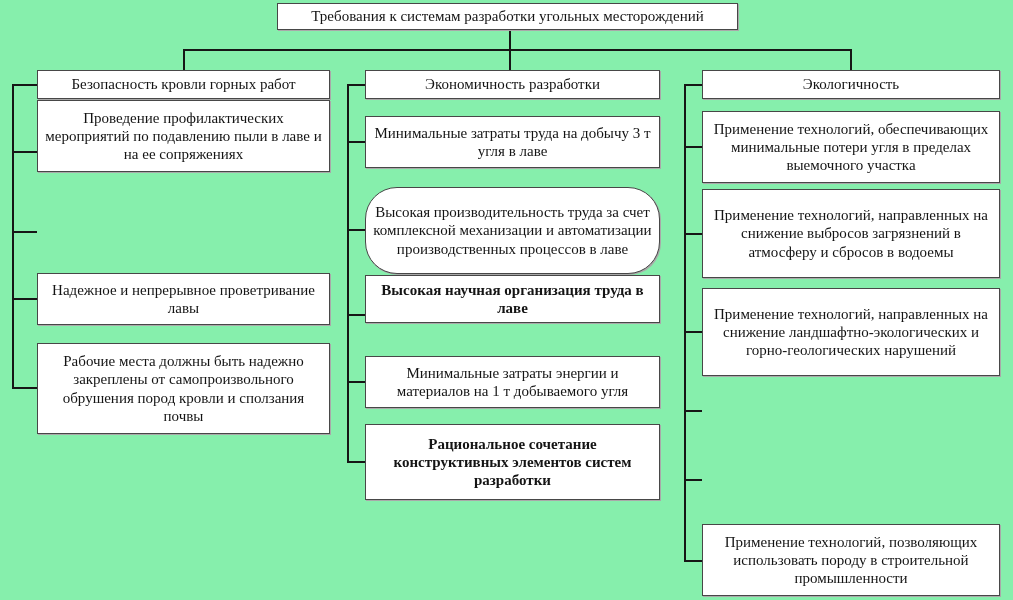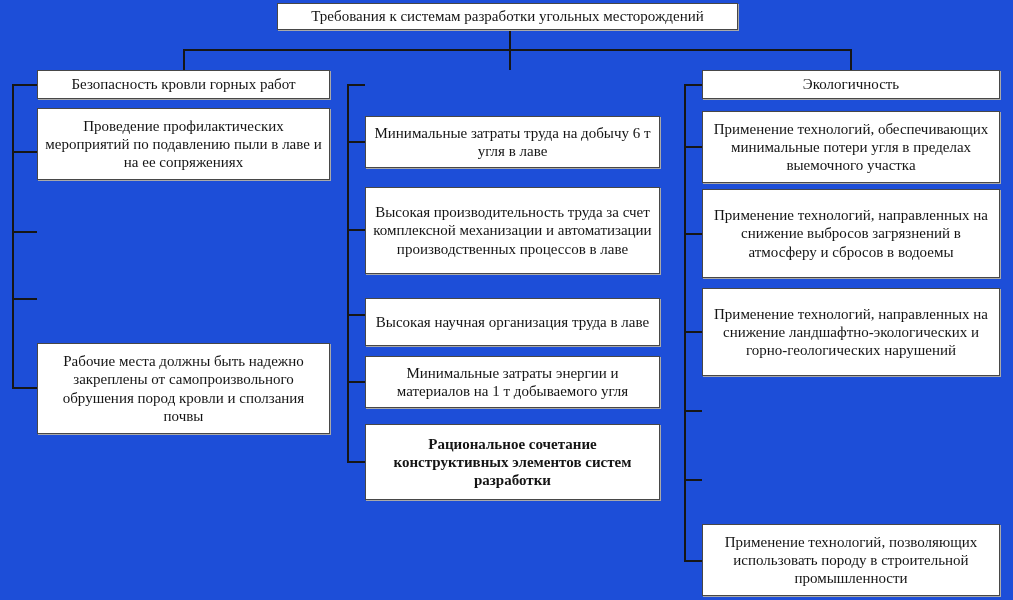--- a/index.html
+++ b/index.html
@@ -1,39 +1,39 @@
 <!DOCTYPE html>
 <html><head>
 <meta charset="utf-8">
 <style>
   html,body{margin:0;padding:0;background:#ffffff;}
   .canvas{
-    position:relative;width:1013px;height:600px;background:#1d4ed8;
+    position:relative;width:1013px;height:600px;background:#86efac;
     font-family:"Liberation Serif","DejaVu Serif",serif;color:#141414;overflow:hidden;
   }
   .box{
     position:absolute;box-sizing:border-box;background:#ffffff;
     border:1.6px solid #474747;box-shadow:1px 1px 0 #a9a9a9;
     display:flex;align-items:center;justify-content:center;text-align:center;
     font-size:15px;line-height:1.21;padding:2px 7px;
   }
   .ln{position:absolute;background:#161616;}
   
   .t  {left:277px;top:3px;width:461px;height:27px;}
   
   .h1 {left:37px; top:70px; width:293px;height:29px;}
-  .a1 {left:37px; top:108px;width:293px;height:72px;}
+  .a1 {left:37px; top:100px;width:293px;height:72px;}
   .a2 {left:37px; top:206px;width:293px;height:52px;}
   .a3 {left:37px; top:273px;width:293px;height:52px;}
   .a4 {left:37px; top:343px;width:293px;height:91px;}
   
   .h2 {left:365px;top:70px; width:295px;height:29px;}
   .b1 {left:365px;top:116px;width:295px;height:52px;}
-  .b2 {left:365px;top:187px;width:295px;height:87px;}
-  .b3 {left:365px;top:298px;width:295px;height:48px;}
+  .b2 {left:365px;top:187px;width:295px;height:87px;border-radius:32px;}
+  .b3 {left:365px;top:275px;width:295px;height:48px;font-weight:bold;}
   .b4 {left:365px;top:356px;width:295px;height:52px;}
   .b5 {left:365px;top:424px;width:295px;height:76px;font-weight:bold;}
   
   .h3 {left:702px;top:70px; width:298px;height:29px;}
   .c1 {left:702px;top:111px;width:298px;height:72px;}
   .c2 {left:702px;top:189px;width:298px;height:89px;}
   .c3 {left:702px;top:288px;width:298px;height:88px;}
   .c4 {left:702px;top:385px;width:298px;height:50px;}
   .c5 {left:702px;top:445px;width:298px;height:70px;}
   .c6 {left:702px;top:524px;width:298px;height:72px;}
@@ -69,23 +69,25 @@
   <div class="ln" style="left:684px;top:233px;width:18px;height:2px;"></div>
   <div class="ln" style="left:684px;top:331px;width:18px;height:2px;"></div>
   <div class="ln" style="left:684px;top:410px;width:18px;height:2px;"></div>
   <div class="ln" style="left:684px;top:479px;width:18px;height:2px;"></div>
   <div class="ln" style="left:684px;top:560px;width:18px;height:2px;"></div>
 
   <div class="box t">Требования к системам разработки угольных месторождений</div>
 
   <div class="box h1">Безопасность кровли горных работ</div>
   <div class="box a1">Проведение профилактических мероприятий по подавлению пыли в лаве и на ее сопряжениях</div>
+  <div class="box a3">Надежное и непрерывное проветривание лавы</div>
   <div class="box a4">Рабочие места должны быть надежно закреплены от самопроизвольного обрушения пород кровли и сползания почвы</div>
 
-  <div class="box b1">Минимальные затраты труда на добычу 6 т угля в лаве</div>
+  <div class="box h2">Экономичность разработки</div>
+  <div class="box b1">Минимальные затраты труда на добычу 3 т угля в лаве</div>
   <div class="box b2">Высокая производительность труда за счет комплексной механизации и автоматизации производственных процессов в лаве</div>
   <div class="box b3">Высокая научная организация труда в лаве</div>
   <div class="box b4">Минимальные затраты энергии и материалов на 1 т добываемого угля</div>
   <div class="box b5">Рациональное сочетание конструктивных элементов систем разработки</div>
 
   <div class="box c1">Применение технологий, обеспечивающих минимальные потери угля в пределах выемочного участка</div>
   <div class="box h3">Экологичность</div>
   <div class="box c2">Применение технологий, направленных на снижение выбросов загрязнений в атмосферу и сбросов в водоемы</div>
   <div class="box c3">Применение технологий, направленных на снижение ландшафтно-экологических и горно-геологических нарушений</div>
   <div class="box c6">Применение технологий, позволяющих использовать породу в строительной промышленности</div>

